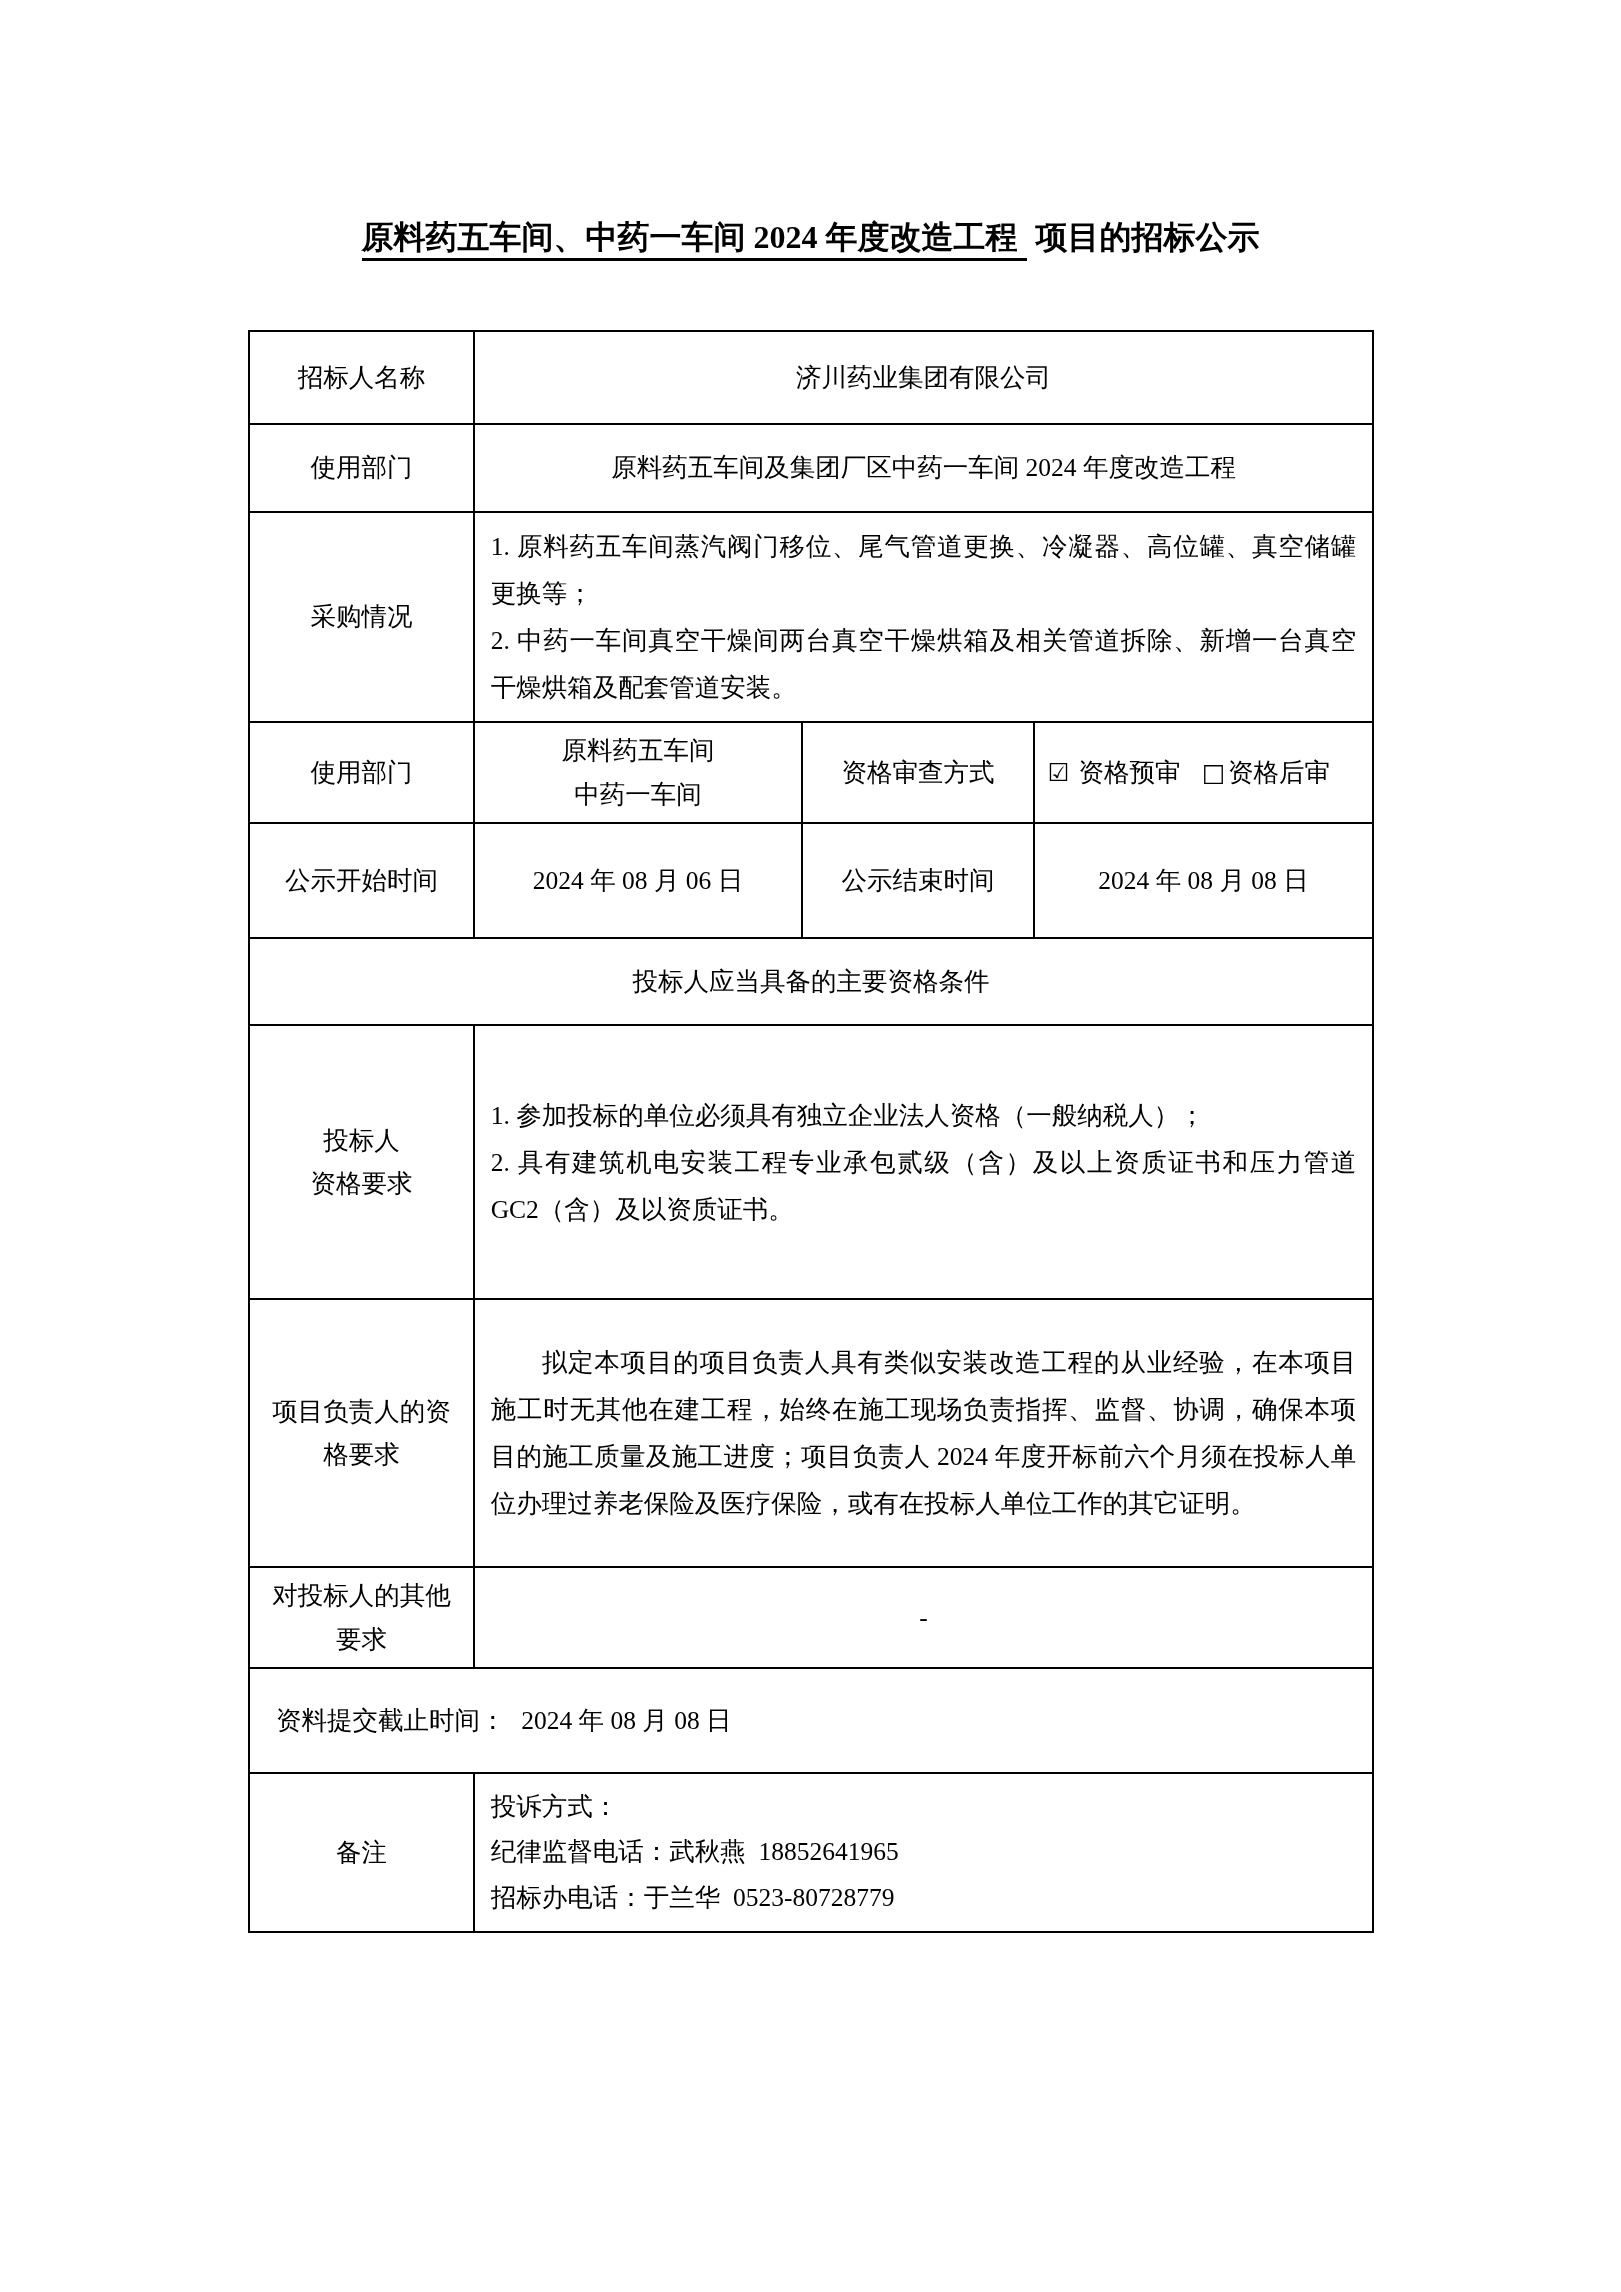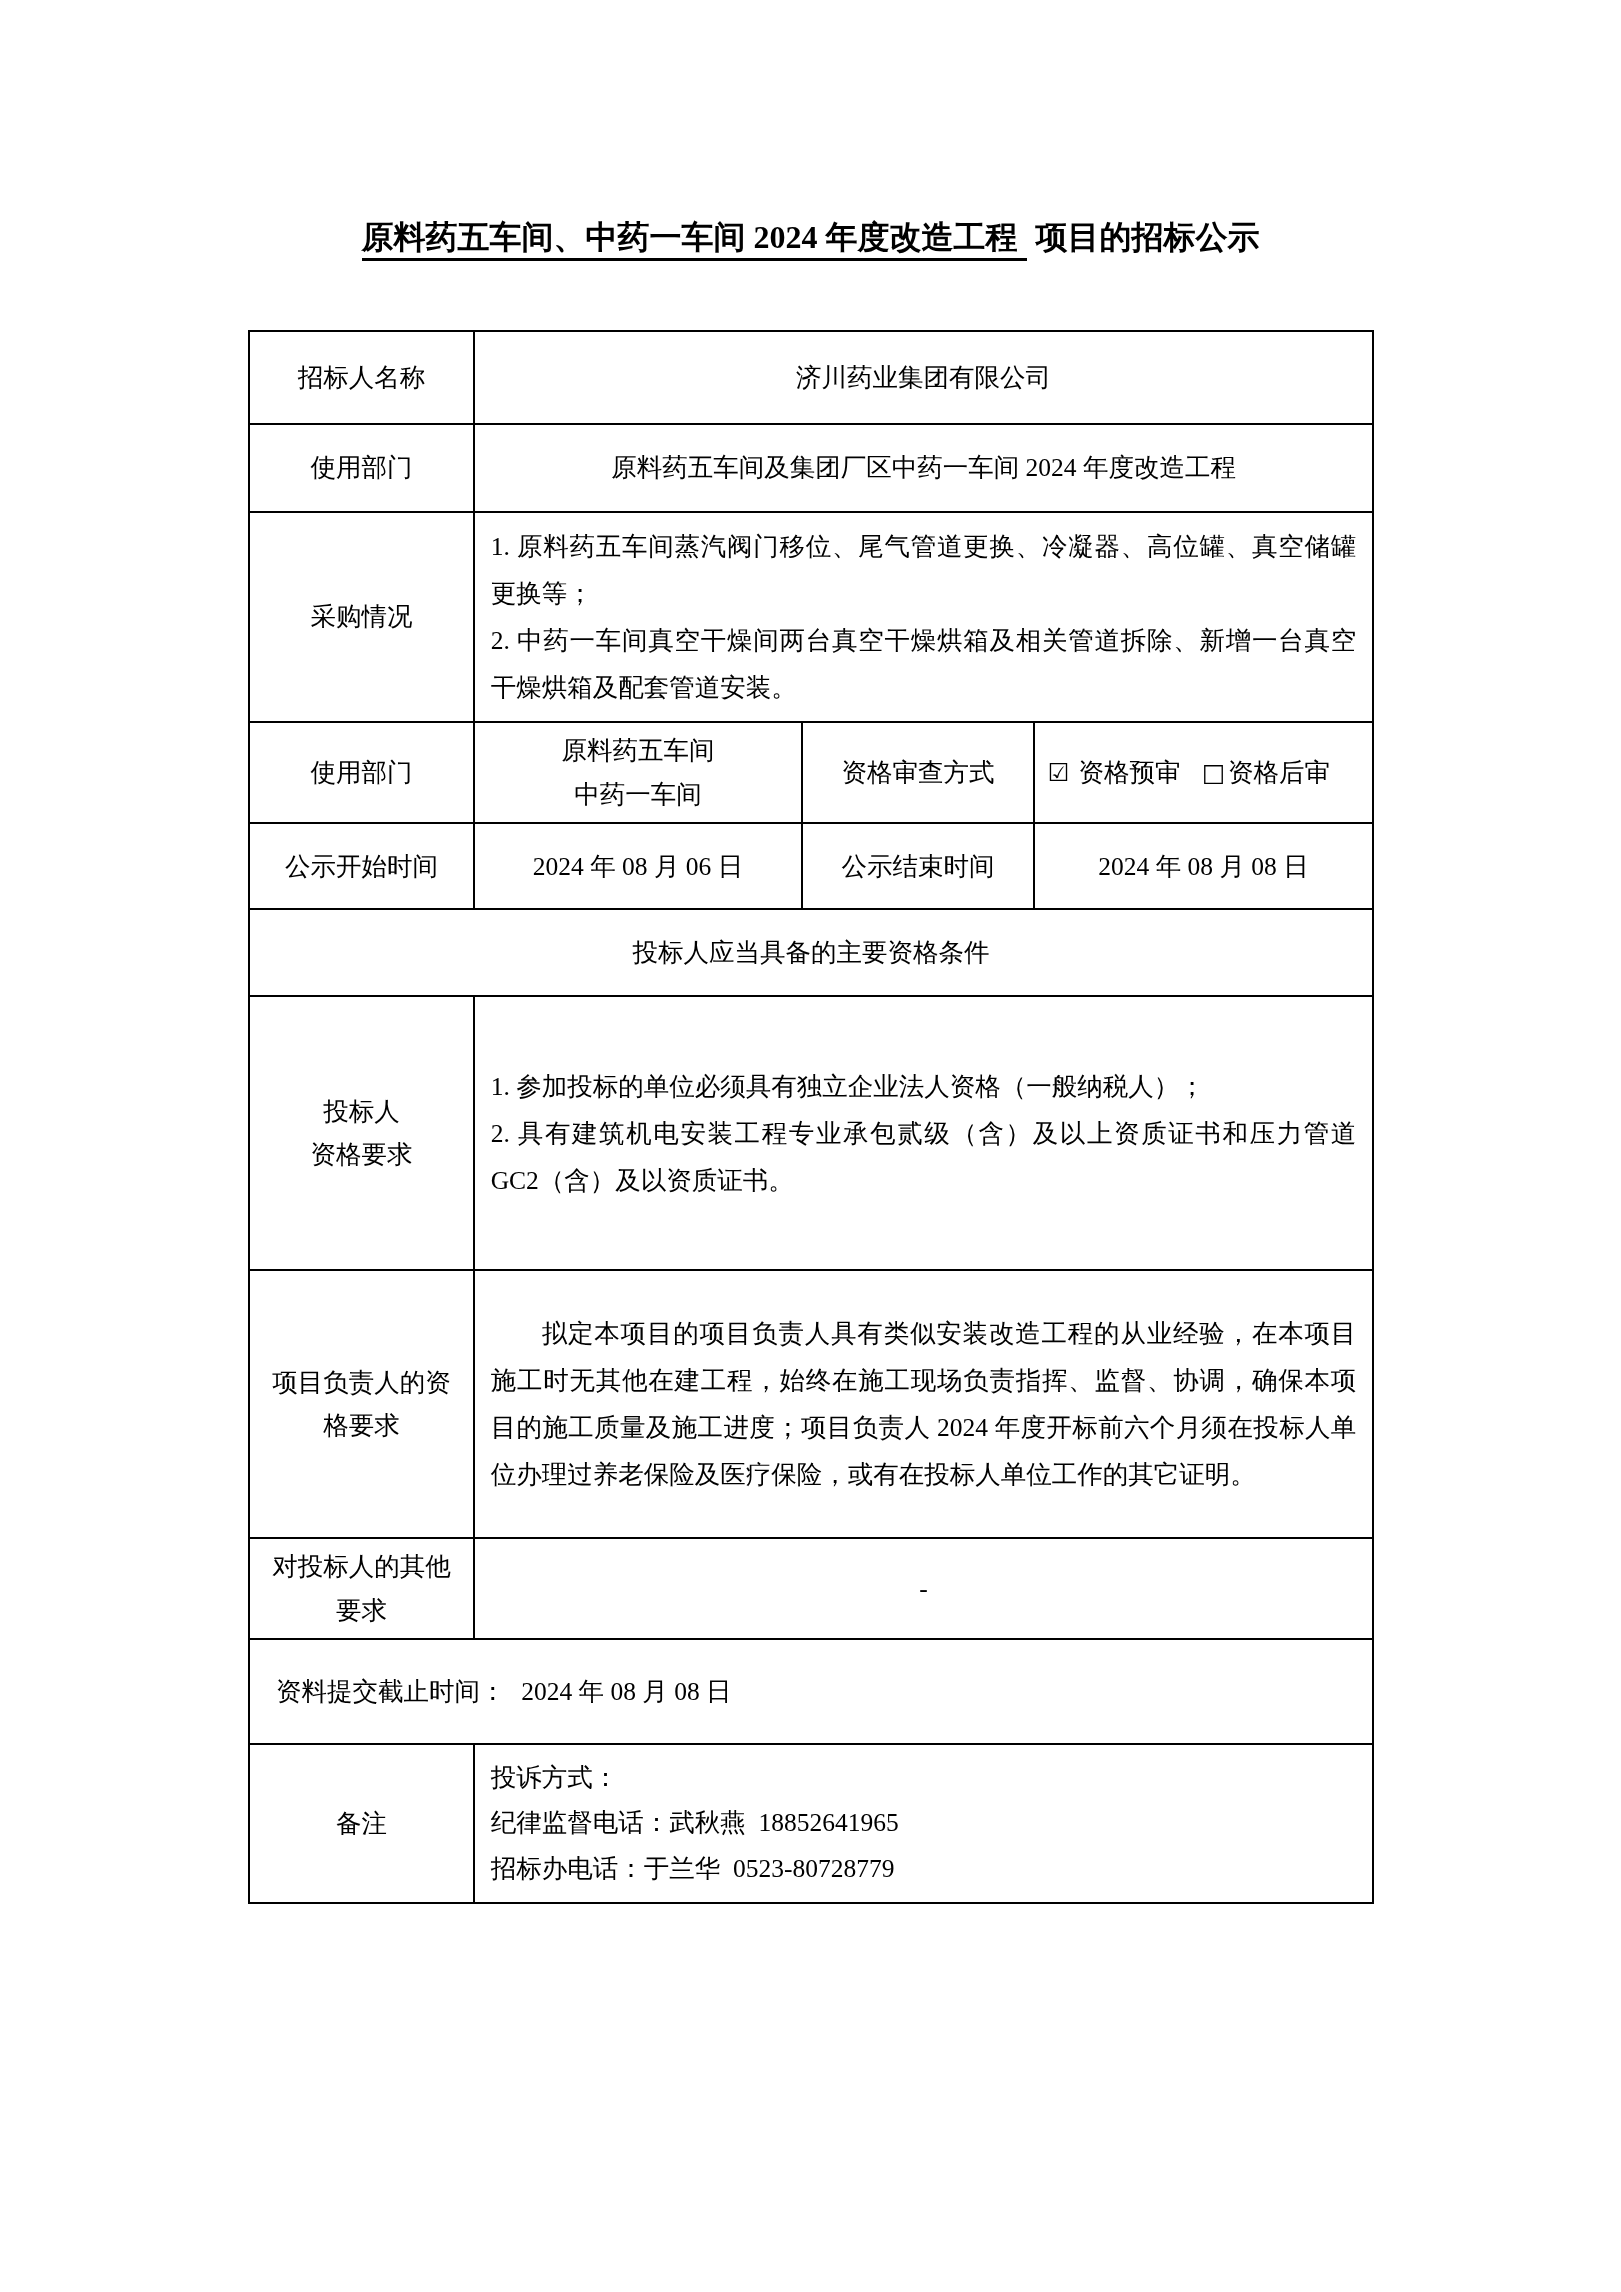--- a/index.html
+++ b/index.html
@@ -121,21 +121,21 @@
         <span class="chk-group">
               <span class="chk-icon">☑</span>
               <span>资格预审</span>
             </span><span class="chk-group second">
               <span class="chk-icon">□</span>
               <span>资格后审</span>
             </span>
       </td>
     </tr>
 
-    <tr style="height:86px">
+    <tr style="height:115px">
       <td class="lbl">公示开始时间</td>
       <td class="val-c">2024 年 08 月 06 日</td>
       <td class="lbl">公示结束时间</td>
       <td class="val-c">2024 年 08 月 08 日</td>
     </tr>
 
     <tr style="height:87px">
       <td class="val-c" colspan="4">投标人应当具备的主要资格条件</td>
     </tr>
 

